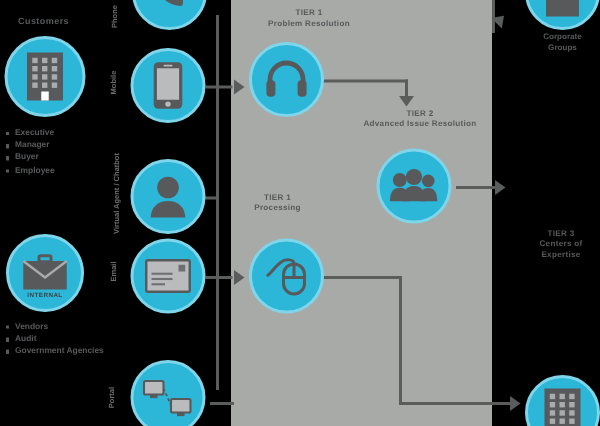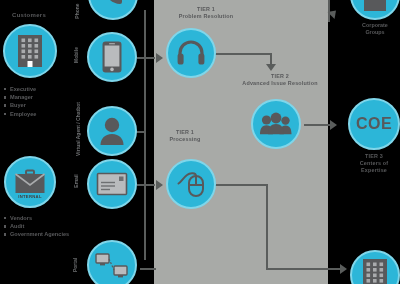--- a/index.html
+++ b/index.html
@@ -278,23 +278,20 @@
   </div>
   <div class="circ" style="left:166px;top:159px;width:50px;height:50px;">
     <svg width="30" height="26" viewBox="0 0 30 26">
       <rect x="13" y="5" width="14" height="20" rx="7" fill="none" stroke="#58595b" stroke-width="2"></rect>
       <line x1="20" y1="5" x2="20" y2="14" stroke="#58595b" stroke-width="2"></line>
       <line x1="13" y1="14" x2="27" y2="14" stroke="#58595b" stroke-width="2"></line>
       <path d="M20 5 C20 1.5 14 1.5 11 4 C7 7 5 11 2.5 12.5" fill="none" stroke="#58595b" stroke-width="2" stroke-linecap="round"></path>
     </svg>
   </div>
 
-  <div class="circ" style="left:348px;top:98px;width:52px;height:52px;">
-    <span class="coe-text">COE</span>
-  </div>
   <div class="tier-label" style="left:348px;top:153px;width:52px;">
     <div>TIER 3</div>
     <div class="l2">Centers of</div>
     <div class="l2">Expertise</div>
   </div>
 
   <div class="circ" style="left:350px;top:-30px;width:50px;height:50px;">
     <svg width="24" height="32" viewBox="0 0 24 32">
       <rect x="1" y="6" width="22" height="26" fill="#58595b"></rect>
     </svg>

